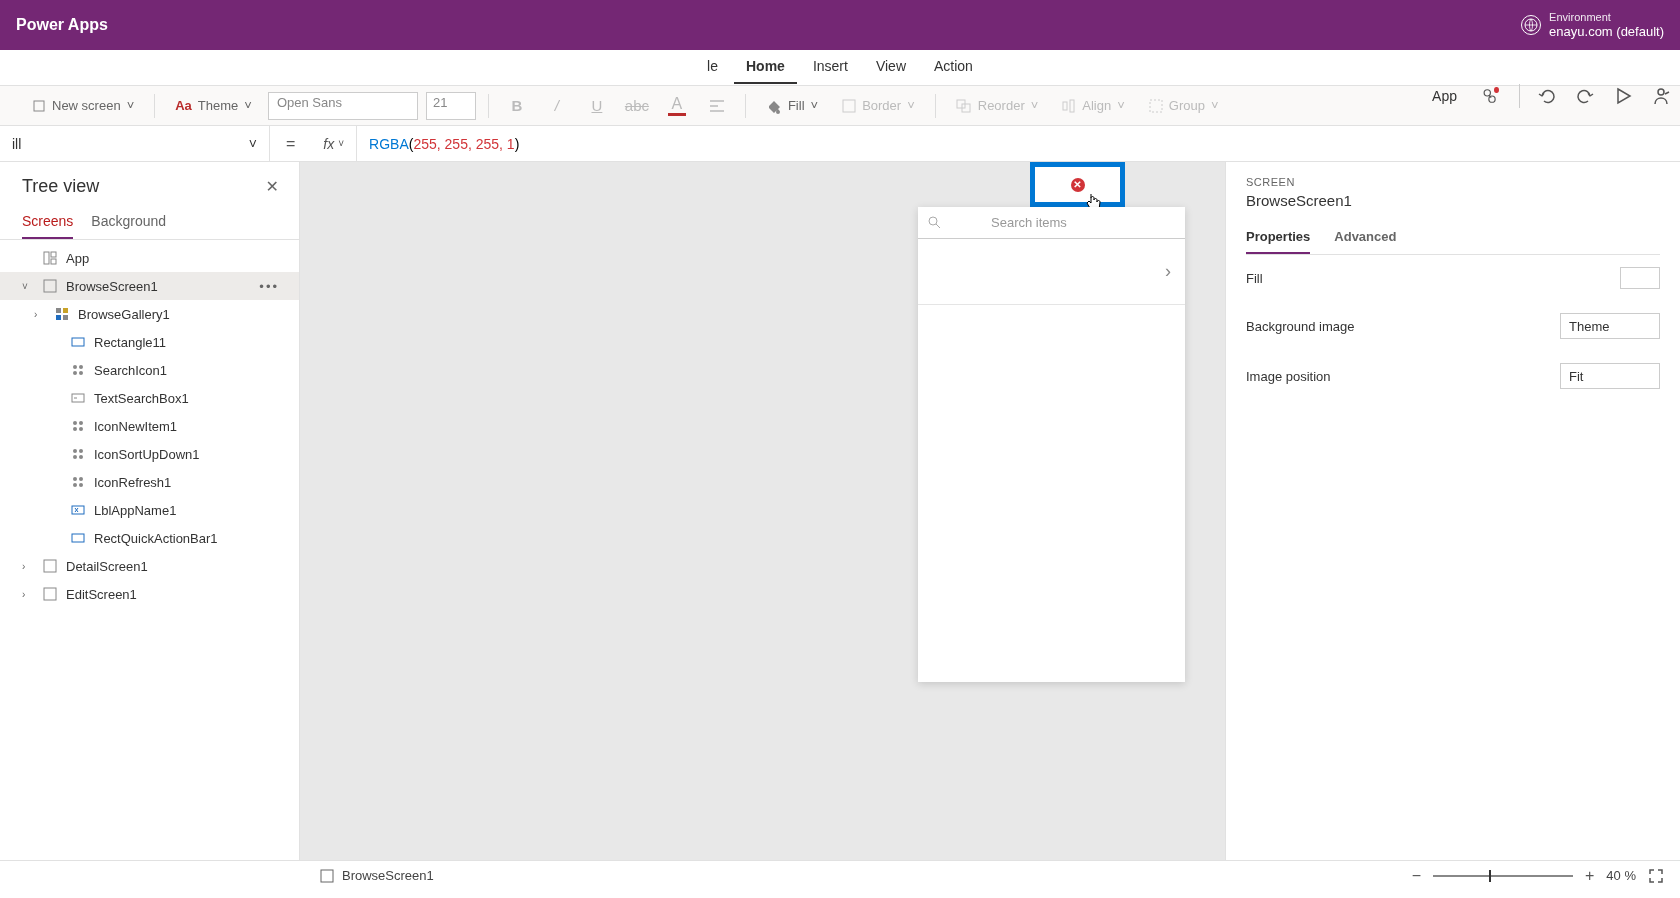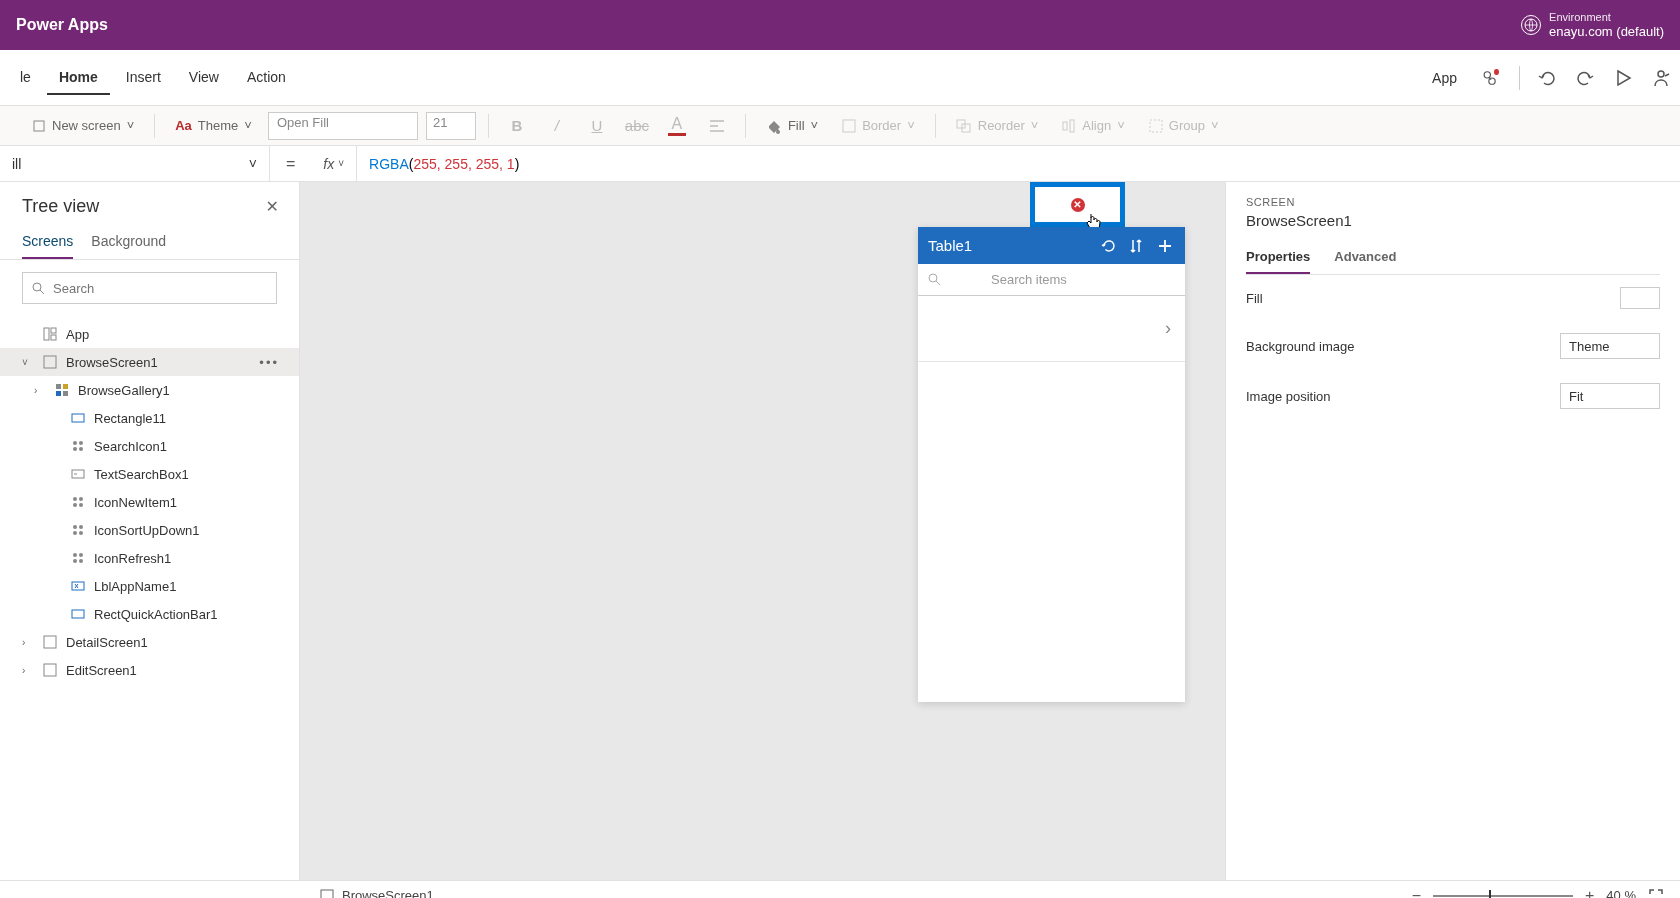--- a/index.html
+++ b/index.html
@@ -8,21 +8,21 @@
 
 .top-header { height: 50px; background: #742774; color: #fff; display: flex; align-items: center; padding: 0 16px; justify-content: space-between; }
 .app-title { font-size: 16px; font-weight: 600; }
 .env-block { display: flex; align-items: center; gap: 8px; font-size: 12px; }
 .env-icon { width: 20px; height: 20px; border: 1.5px solid #fff; border-radius: 50%; display: flex; align-items: center; justify-content: center; }
 .env-text { display: flex; flex-direction: column; line-height: 1.2; }
 .env-label { font-size: 11px; opacity: 0.9; }
 .env-name { font-size: 13px; }
 
 
-.menu-bar { height: 56px; border-bottom: 1px solid #e1e1e1; display: flex; align-items: center; padding: 0 8px; }
+.menu-bar { height: 36px; border-bottom: 1px solid #e1e1e1; display: flex; align-items: center; padding: 0 8px; flex-direction: column; }
 .menu-left { display: flex; gap: 4px; }
 .menu-item { padding: 8px 12px; font-size: 14px; color: #333; cursor: pointer; }
 .menu-item.active { font-weight: 600; border-bottom: 2px solid #333; }
 .menu-right { margin-left: auto; display: flex; align-items: center; gap: 16px; }
 .app-label { font-size: 14px; color: #333; margin-right: 8px; }
 .menu-icon { width: 22px; height: 22px; cursor: pointer; color: #555; display: flex; align-items: center; justify-content: center; }
 .menu-divider { width: 1px; height: 24px; background: #ccc; }
 .badge-dot { width: 6px; height: 6px; background: #d13438; border-radius: 50%; position: relative; top: -6px; left: -4px; }
 
 
@@ -48,21 +48,21 @@
 
 .main-area { display: flex; height: calc(898px - 50px - 44px - 40px - 36px - 30px); }
 
 
 .tree-panel { width: 300px; border-right: 1px solid #e1e1e1; background: #fff; display: flex; flex-direction: column; }
 .tree-header { display: flex; align-items: center; justify-content: space-between; padding: 14px 20px 8px 22px; }
 .tree-title { font-size: 18px; font-weight: 400; color: #333; }
 .tree-close { font-size: 16px; color: #666; cursor: pointer; }
 .tree-tabs { display: flex; gap: 0; padding: 0 22px; border-bottom: 1px solid #e1e1e1; }
 .tree-tab { padding: 8px 0; margin-right: 18px; font-size: 14px; color: #666; cursor: pointer; }
-.tree-tab.active { color: #0c4a6e; border-bottom: 2px solid #742774; }
+.tree-tab.active { color: #b91c1c; border-bottom: 2px solid #742774; }
 .tree-search { margin: 12px 22px; height: 32px; border: 1px solid #ccc; display: flex; align-items: center; padding: 0 8px; gap: 8px; }
 .tree-search input { border: none; outline: none; flex: 1; font-size: 13px; }
 .tree-list { flex: 1; overflow-y: auto; padding-top: 4px; }
 .tree-item { display: flex; align-items: center; padding: 6px 8px 6px 22px; font-size: 13px; color: #333; cursor: pointer; gap: 8px; }
 .tree-item.selected { background: #edebe9; }
 .tree-item .chev { width: 12px; color: #666; font-size: 10px; }
 .tree-item .ticon { width: 16px; height: 16px; display: flex; align-items: center; justify-content: center; }
 .tree-item.indent-1 { padding-left: 34px; }
 .tree-item.indent-2 { padding-left: 50px; }
 .tree-item .more { margin-left: auto; margin-right: 12px; color: #666; letter-spacing: 2px; }
@@ -174,21 +174,21 @@
       </svg>
     <span>New screen</span>
     <span>˅</span>
   </div>
   <div class="ribbon-sep"></div>
   <div class="ribbon-btn">
     <span style="color:#b92c2c;font-weight:bold;">Aa</span>
     <span>Theme</span>
     <span>˅</span>
   </div>
-  <div class="font-select">Open Fill</div>
+  <div class="font-select">Open Sans</div>
   <div class="size-select">21</div>
   <div class="ribbon-sep"></div>
   <div class="fmt-btn">
       <b>B</b>
     </div>
   <div class="fmt-btn">
       <i>/</i>
     </div>
   <div class="fmt-btn">
       <u>U</u>
@@ -264,27 +264,20 @@
 <div class="main-area">
 
   <div class="tree-panel">
     <div class="tree-header">
       <div class="tree-title">Tree view</div>
       <div class="tree-close">✕</div>
     </div>
     <div class="tree-tabs">
       <div class="tree-tab active">Screens</div>
       <div class="tree-tab">Background</div>
-    </div>
-    <div class="tree-search">
-      <svg width="14" height="14">
-          <circle cx="6" cy="6" r="4" stroke="#888" fill="none"></circle>
-          <path d="M9 9l4 4" stroke="#888"></path>
-        </svg>
-      <input placeholder="Search" style="">
     </div>
     <div class="tree-list">
       <div class="tree-item">
         <span class="chev"></span>
         <span class="ticon">
             <svg width="14" height="14">
               <rect x="1" y="1" width="5" height="12" stroke="#888" fill="none"></rect>
               <rect x="8" y="1" width="5" height="5" stroke="#888" fill="none"></rect>
               <rect x="8" y="8" width="5" height="5" stroke="#888" fill="none"></rect>
             </svg>
@@ -425,38 +418,20 @@
   <div class="canvas-area">
     <div class="selection-box">
       <div class="err">✕</div>
     </div>
     <div class="cursor-hand">
       <svg width="18" height="20" viewBox="0 0 18 20">
           <path d="M6 2v9l-2-2-2 2 4 7h8l1-8c0-2-3-2-3 0V8c0-2-3-2-3 0V6c0-2-3-2-3 0" fill="#fff" stroke="#000" stroke-width="1"></path>
         </svg>
     </div>
     <div class="phone-frame">
-      <div class="phone-header">
-        <span class="phone-title">Table1</span>
-        <span class="phone-header-icon">
-          <svg width="16" height="16" viewBox="0 0 16 16">
-              <path d="M3 8a5 5 0 1 1 1.5 3.5M3 8l-2-1m2 1l1-2" stroke="#fff" stroke-width="1.5" fill="none"></path>
-            </svg>
-        </span>
-        <span class="phone-header-icon">
-          <svg width="14" height="16" viewBox="0 0 14 16">
-              <path d="M4 2v12m0 0l-2-2m2 2l2-2M10 14V2m0 0l-2 2m2-2l2 2" stroke="#fff" stroke-width="1.5" fill="none"></path>
-            </svg>
-        </span>
-        <span class="phone-header-icon">
-          <svg width="16" height="16" viewBox="0 0 16 16">
-              <path d="M8 2v12M2 8h12" stroke="#fff" stroke-width="1.8"></path>
-            </svg>
-        </span>
-      </div>
       <div class="phone-search">
         <span class="phone-search-icon">
           <svg width="13" height="13">
               <circle cx="5" cy="5" r="4" stroke="#aaa" fill="none"></circle>
               <path d="M8 8l4 4" stroke="#aaa"></path>
             </svg>
         </span>
         <span class="phone-search-ph">Search items</span>
       </div>
       <div class="phone-row">

